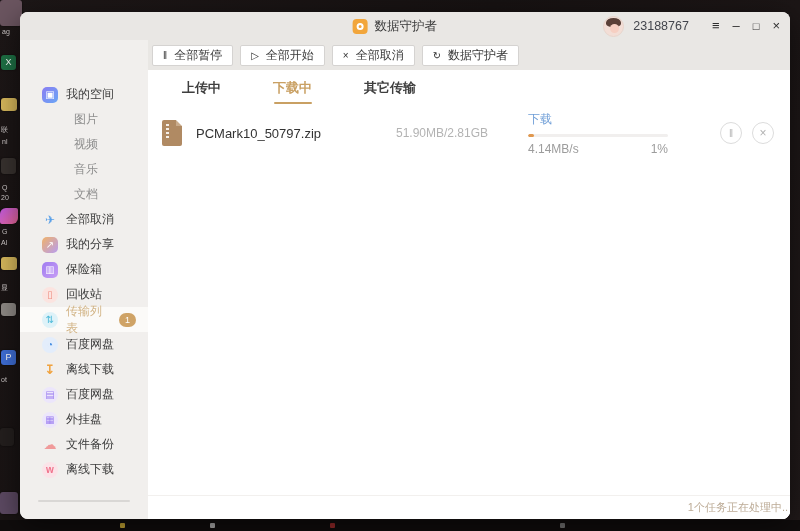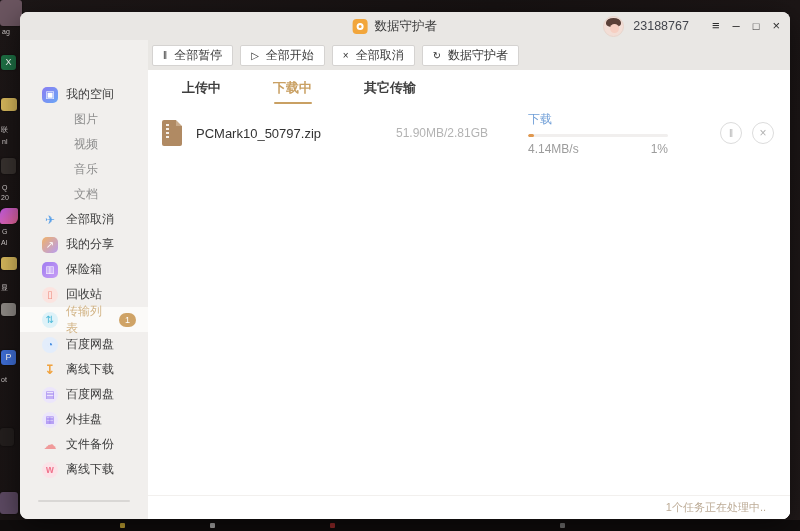--- a/index.html
+++ b/index.html
@@ -92,21 +92,21 @@
   .prog-fill { height:100%; border-radius:2px; }
   .prog-bottom { display:flex; justify-content:space-between; font-size:12px; color:#9c9c9c; }
   .actions { margin-left:auto; margin-right:16px; display:flex; gap:10px; }
   .circle-btn { width:22px; height:22px; border:1px solid #dcdcdc; border-radius:50%;
     display:flex; align-items:center; justify-content:center; color:#b2b2b2; font-size:10px;
     background:#fff; cursor:default; }
 
   
   .statusbar { position:absolute; left:0; right:0; bottom:0; height:24px;
     border-top:1px solid #f2f0ee; display:flex; align-items:center; justify-content:flex-end;
-    padding-right:24px; font-size:11px; color:#bcab96; background:#fff;margin-top:24px; }
+    padding-right:2px; font-size:11px; color:#bcab96; background:#fff;margin-top:24px; }
 </style>
 </head>
 <body>
 
 <div class="desktop">
   <div class="dt-ico" style="left:0;top:0;width:22px;height:26px;background:#6b5560;"></div>
   <span class="dt-txt" style="left:2px;top:28px;">ag</span>
   <div class="dt-ico" style="left:1px;top:55px;width:15px;height:15px;background:#1e7145;color:#fff;font-size:9px;text-align:center;line-height:15px;"><span>X</span></div>
   <div class="dt-ico" style="left:1px;top:98px;width:16px;height:13px;background:#d8b95c;"></div>
   <span class="dt-txt" style="left:1px;top:126px;">联</span>

